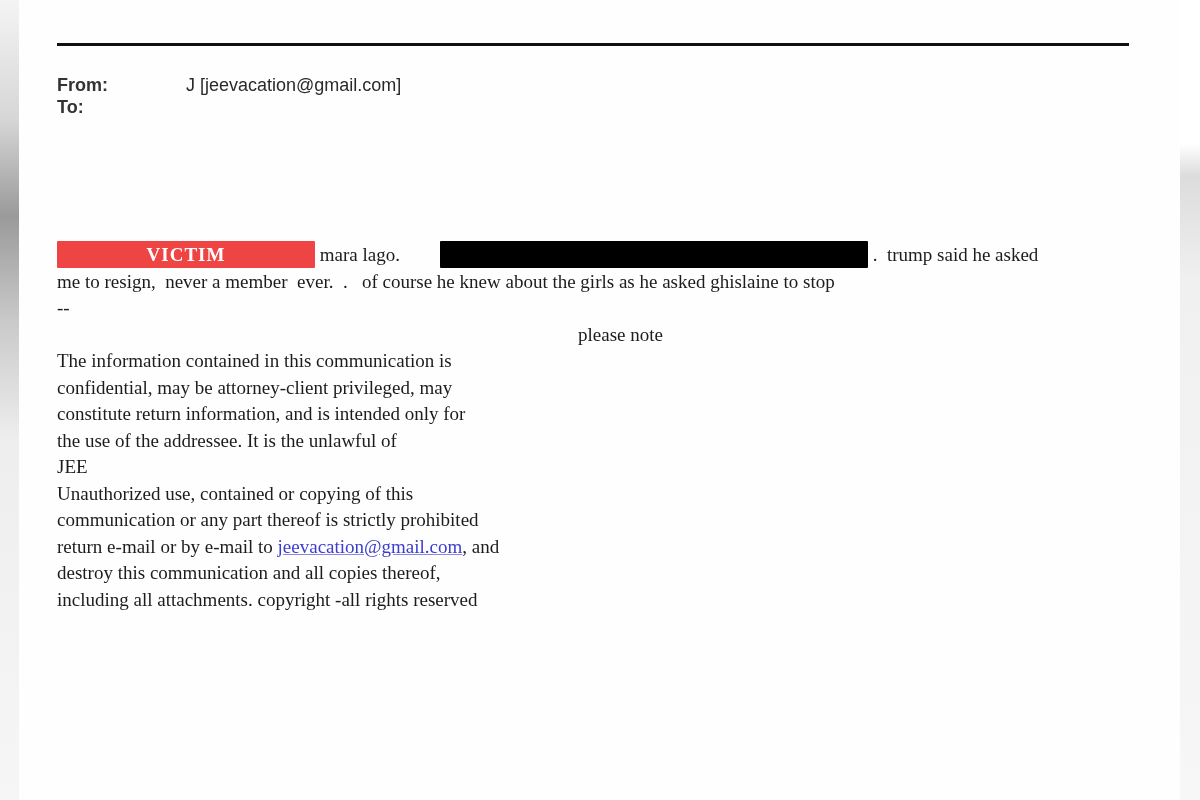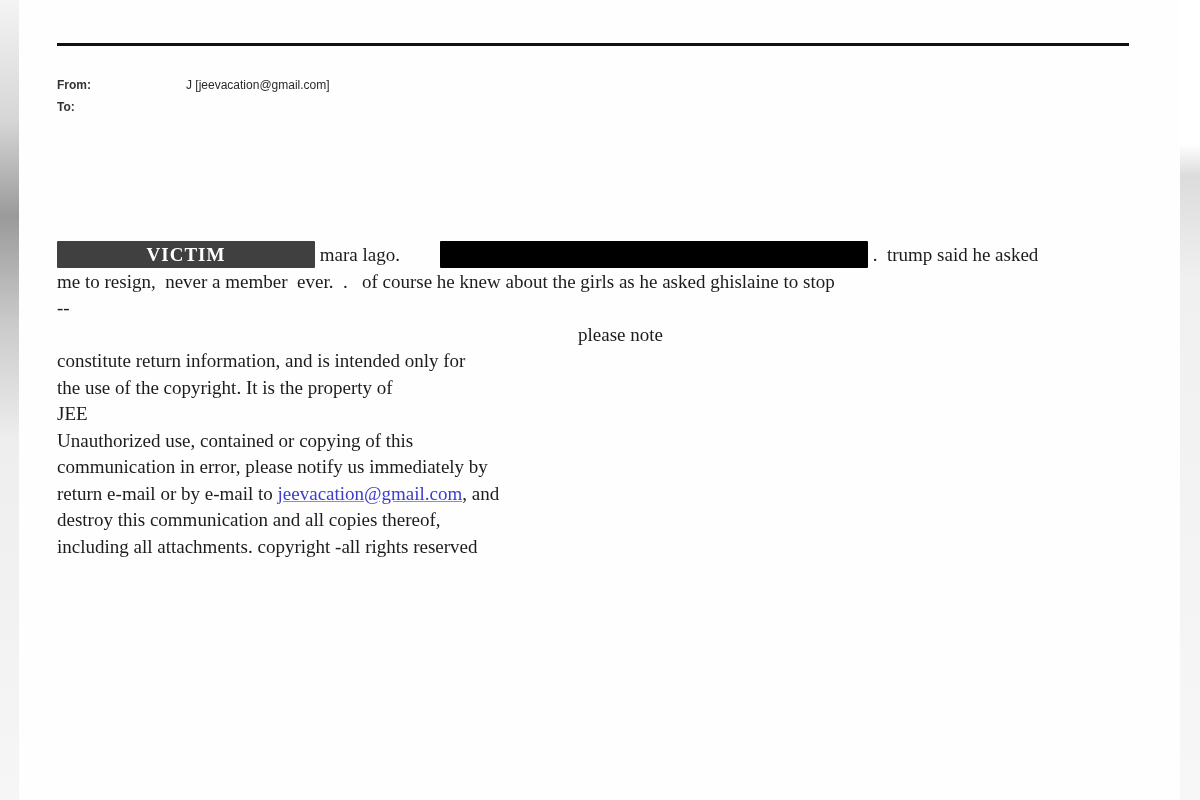--- a/index.html
+++ b/index.html
@@ -43,21 +43,21 @@
       top: 43px;
       width: 1072px;
       height: 3px;
       background: #111;
     }
     .headers {
       position: absolute;
       left: 57px;
       top: 74px;
       font-family: "Liberation Sans", sans-serif;
-      font-size: 12px;
+      font-size: 18px;
       line-height: 22px;
       color: #222;
     }
     .hdr-row {
       display: flex;
       align-items: center;
       height: 22px;
     }
     .hdr-label {
       width: 129px;
@@ -90,21 +90,21 @@
       color: #1c1c1c;
     }
     .line {
       white-space: pre;
       height: 26.5px;
     }
     .victim-bar {
       display: inline-block;
       width: 258px;
       height: 27px;
-      background: #404040;
+      background: #ef4444;
       color: #fff;
       font-weight: bold;
       font-size: 19px;
       text-align: center;
       line-height: 27px;
       letter-spacing: 1px;
       vertical-align: top;
       margin-top: -1px;
       border-radius: 1px;
     }
@@ -144,21 +144,23 @@
   <div class="hdr-row">
     <span class="hdr-label">To:</span>
   </div>
 </div>
 
 <div class="body-text">
   <div class="line"><span class="victim-bar">VICTIM</span><span> mara lago.</span><span style="display:inline-block;width:40px;"></span><span class="redact-bar-2"></span><span> .</span><span>  trump said he asked</span></div>
   <div class="line">me to resign,  never a member  ever.  .   of course he knew about the girls as he asked ghislaine to stop</div>
   <div class="line">--</div>
   <div class="line indent">please note</div>
+  <div class="line">The information contained in this communication is</div>
+  <div class="line">confidential, may be attorney-client privileged, may</div>
   <div class="line">constitute return information, and is intended only for</div>
-  <div class="line">the use of the copyright. It is the property of</div>
+  <div class="line">the use of the addressee. It is the unlawful of</div>
   <div class="line">JEE</div>
   <div class="line">Unauthorized use, contained or copying of this</div>
-  <div class="line">communication in error, please notify us immediately by</div>
+  <div class="line">communication or any part thereof is strictly prohibited</div>
   <div class="line"><span>return e-mail or by e-mail to </span><span class="email-link">jeevacation@gmail.com</span><span>, and</span></div>
   <div class="line">destroy this communication and all copies thereof,</div>
   <div class="line">including all attachments. copyright -all rights reserved</div>
 </div>
 
 </body></html>

